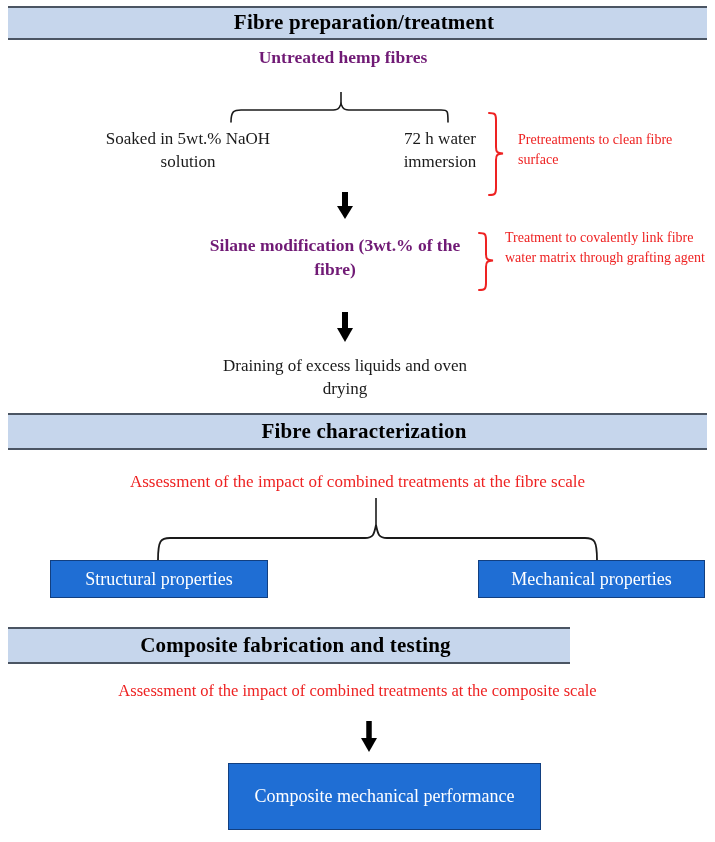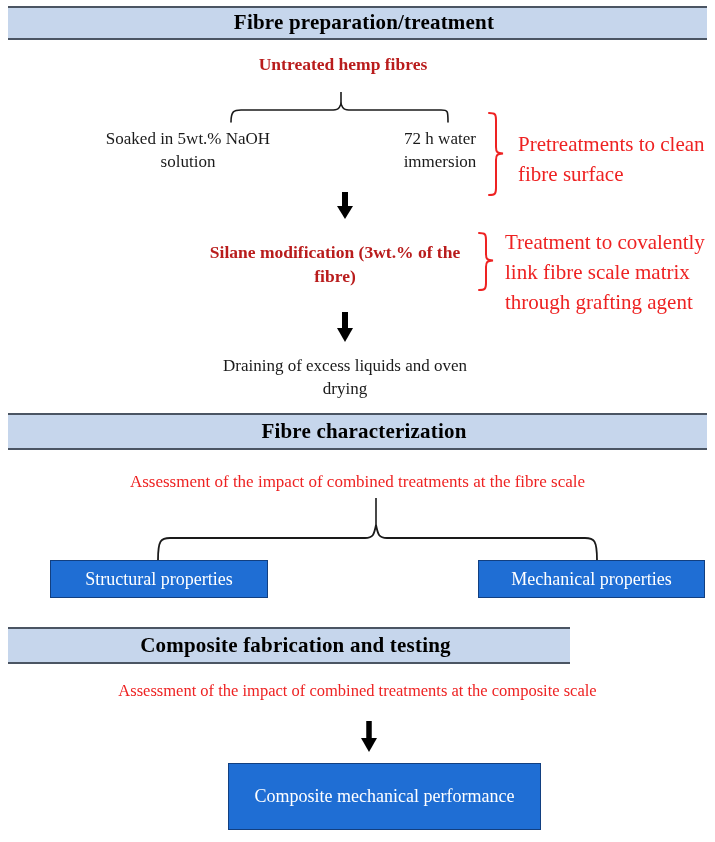--- a/index.html
+++ b/index.html
@@ -49,33 +49,33 @@
   #banner-composite    { left: 8px; top: 627px; width: 562px; height: 37px; }
 
   
   .node-text {
     position: absolute;
     text-align: center;
     font-size: 17px;
     line-height: 1.35;
     color: #1a1a1a;
   }
-  .node-text.bold { font-weight: bold; font-size: 17.5px; color: #b91c1c; margin-top: 7px; }
+  .node-text.bold { font-weight: bold; font-size: 17.5px; color: #701a75; }
 
   #text-untreated-hemp  { left: 223px; top: 46px;  width: 240px; }
   #text-naoh-soak       { left: 88px;  top: 128px; width: 200px; }
   #text-water-immersion { left: 370px; top: 128px; width: 140px; }
   #text-silane          { left: 190px; top: 234px; width: 290px; }
   #text-draining        { left: 205px; top: 355px; width: 280px; }
 
   
   .annot-red {
     position: absolute;
     color: #ee2222;
-    font-size: 21px;
+    font-size: 14px;
     line-height: 1.42;
   }
   #annot-pretreatments {
     left: 518px; top: 130px; width: 190px; text-align: left;
   }
   #annot-silane-treatment {
     left: 505px; top: 228px; width: 210px; text-align: left;
   }
   #annot-fibre-scale {
     left: 0px; top: 470px; width: 715px; text-align: center; font-size: 17px;
@@ -177,21 +177,21 @@
   <div class="node-text bold" id="text-untreated-hemp">Untreated hemp fibres</div>
 
   <div class="node-text" id="text-naoh-soak">Soaked in 5wt.% NaOH solution</div>
 
   <div class="node-text" id="text-water-immersion">72 h water immersion</div>
 
   <div class="annot-red" id="annot-pretreatments">Pretreatments to clean fibre surface</div>
 
   <div class="node-text bold" id="text-silane">Silane modification (3wt.% of the fibre)</div>
 
-  <div class="annot-red" id="annot-silane-treatment">Treatment to covalently link fibre scale matrix through grafting agent</div>
+  <div class="annot-red" id="annot-silane-treatment">Treatment to covalently link fibre water matrix through grafting agent</div>
 
   <div class="node-text" id="text-draining">Draining of excess liquids and oven drying</div>
 
   <div class="banner" id="banner-fibre-char">
     <span class="banner-label">Fibre characterization</span>
   </div>
 
   <div class="annot-red" id="annot-fibre-scale">Assessment of the impact of combined treatments at the fibre scale</div>
 
   <div class="blue-box" id="box-structural">Structural properties</div>

